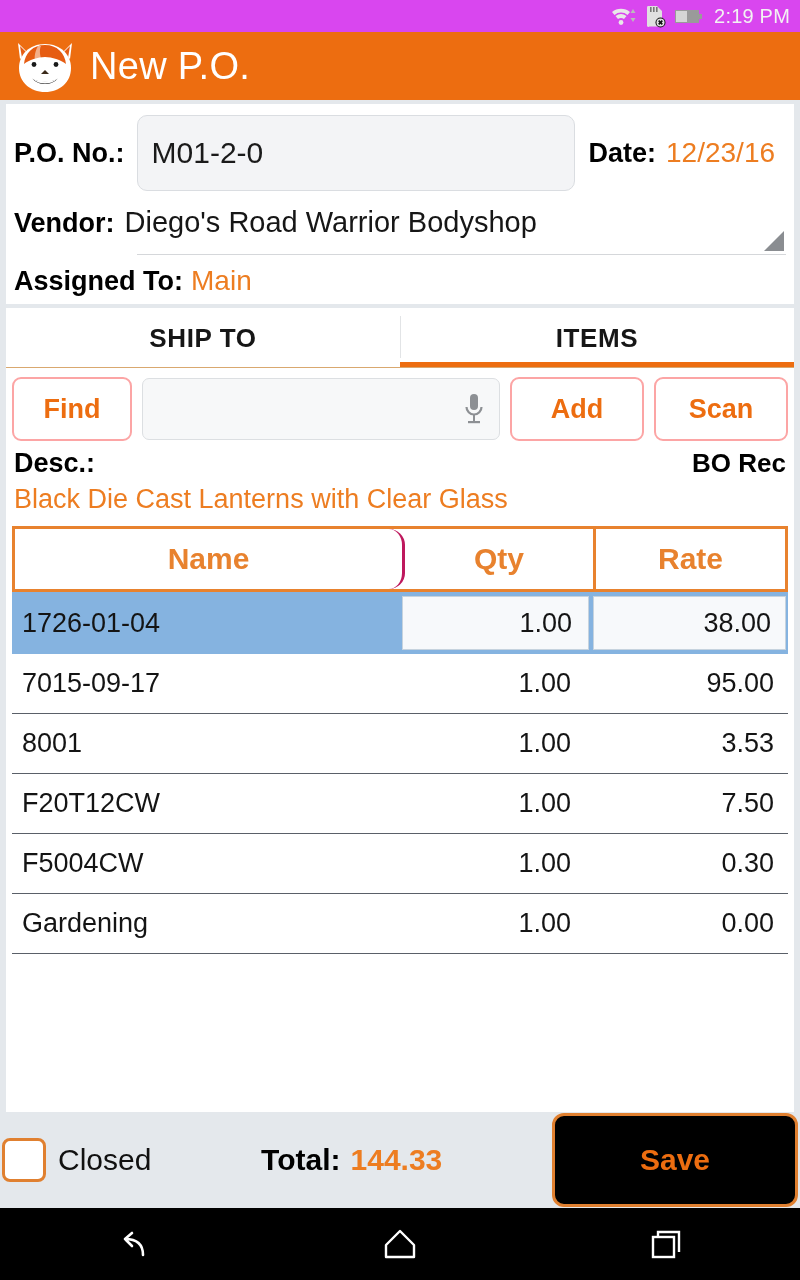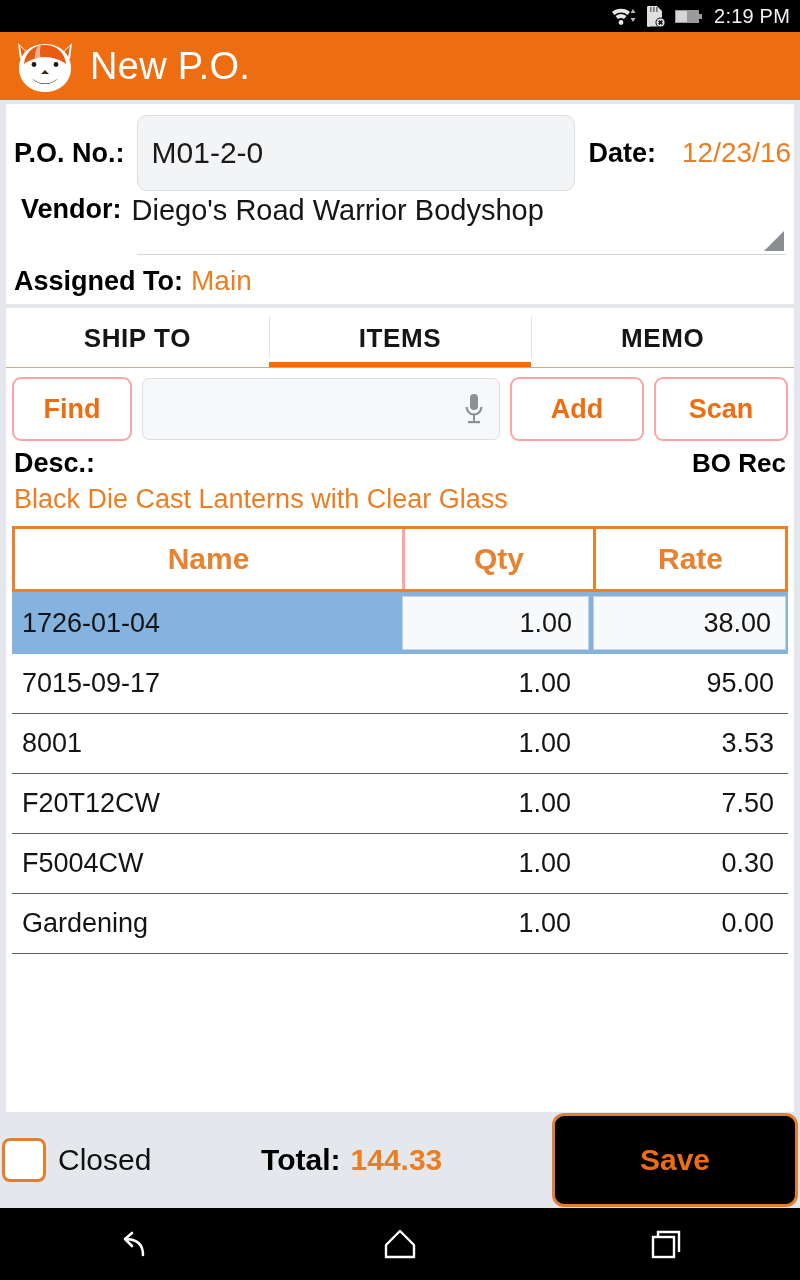--- a/index.html
+++ b/index.html
@@ -6,21 +6,21 @@
   html,body{ width:800px; height:1280px; }
   body{
     font-family:"Liberation Sans", sans-serif;
     background:#e4e8ec;
     overflow:hidden;
   }
   .screen{ width:800px; height:1280px; position:relative; display:flex; flex-direction:column; }
 
   
   .statusbar{
-    height:32px; background:#000000; flex:0 0 32px;
+    height:32px; background:#d946ef; flex:0 0 32px;
     display:flex; align-items:center; justify-content:flex-end;
     padding-right:10px; gap:7px;
   }
   .sb-icon{ display:flex; align-items:center; }
   .sb-time{ color:#f2f2f2; font-size:20px; letter-spacing:.2px; margin-left:3px; }
 
   
   .appbar{
     flex:0 0 68px; background:#ed6d10;
     display:flex; align-items:center; padding:0 14px; gap:14px;
@@ -34,24 +34,24 @@
     padding:8px 0 0 0; position:relative;
   }
   .row-po{ display:flex; align-items:center; padding:0 8px; height:82px; }
   .lbl{ font-size:27px; font-weight:bold; color:#000; white-space:nowrap; }
   .pobox{
     flex:0 0 438px; height:76px; margin-left:12px;
     background:#f3f4f6; border:1px solid #dadde1; border-radius:10px;
     display:flex; align-items:center; padding:0 14px;
     font-size:30px; color:#1a1a1a;
   }
-  .datewrap{ display:flex; align-items:center; gap:26px; margin-left:14px; white-space:nowrap; }
+  .datewrap{ display:flex; align-items:center; gap:10px; margin-left:14px; white-space:nowrap; }
   .dateval{ font-size:28px; color:#ed7d21; }
 
-  .row-vendor{ display:flex; align-items:flex-start; padding:0 15px; height:58px; position:relative; }
+  .row-vendor{ display:flex; align-items:center; padding:0 8px; height:58px; position:relative; }
   .vendorval{ font-size:29px; color:#161616; margin-left:10px; padding-bottom:2px; }
   .vendor-underline{
     position:absolute; left:131px; right:8px; bottom:-3px; height:1px; background:#d5d7da;
   }
   .spinner-tri{
     position:absolute; right:10px; bottom:1px;
     width:0; height:0; border-left:20px solid transparent; border-bottom:20px solid #8a8d91;
   }
   .row-assigned{ display:flex; align-items:center; padding:6px 8px 0 8px; height:52px; }
   .assignedval{ font-size:28px; color:#ed7d21; margin-left:8px; }
@@ -94,21 +94,21 @@
   .borec{ font-size:26px; font-weight:bold; color:#000; }
   .descval{ font-size:27px; color:#ed7d21; padding:2px 16px 6px 8px; flex:0 0 44px; white-space:nowrap; }
 
   
   .tablewrap{ flex:1 1 auto; display:flex; flex-direction:column; min-height:0; padding:0 6px 0 6px; }
   .thead{ display:flex; flex:0 0 66px; border:3px solid #e8822e; }
   .th{
     display:flex; align-items:center; justify-content:center;
     font-size:30px; font-weight:bold; color:#e8822e;
   }
-  .th-name{ flex:0 0 390px; border-right:3px solid #fca5a5; }
+  .th-name{ flex:0 0 390px; border-right:3px solid #be185d;border-radius:16px; }
   .th-qty{ flex:0 0 191px; border-right:3px solid #e8822e; }
   .th-rate{ flex:1 1 auto; }
 
   .tbody{ flex:1 1 auto; background:#fff; overflow:hidden; }
   .trow{ display:flex; align-items:center; height:60px; border-bottom:1px solid #5a6068; }
   .trow .c-name{ flex:0 0 390px; font-size:27px; color:#141414; padding-left:10px; }
   .trow .c-qty{ flex:0 0 191px; font-size:27px; color:#141414; text-align:right; padding-right:22px; }
   .trow .c-rate{ flex:1 1 auto; font-size:27px; color:#141414; text-align:right; padding-right:14px; }
   .trow.selected{ background:#85b3e0; border-bottom:none; height:62px; }
   .trow.selected .c-qty, .trow.selected .c-rate{
@@ -223,23 +223,20 @@
   </div>
 
   <div class="tabsCard">
     <div class="tab">
       <span>SHIP TO</span>
     </div>
     <div class="tab active">
       <span>ITEMS</span>
       <span class="tab-underline"></span>
     </div>
-    <div class="tab">
-      <span>MEMO</span>
-    </div>
     <span class="tabs-baseline"></span>
   </div>
 
   <div class="panel">
 
     <div class="toolbar">
       <div class="obtn btn-find">Find</div>
       <div class="searchbox" placeholder="">
         <span class="mic">
           <svg width="22" height="34" viewBox="0 0 22 34">

